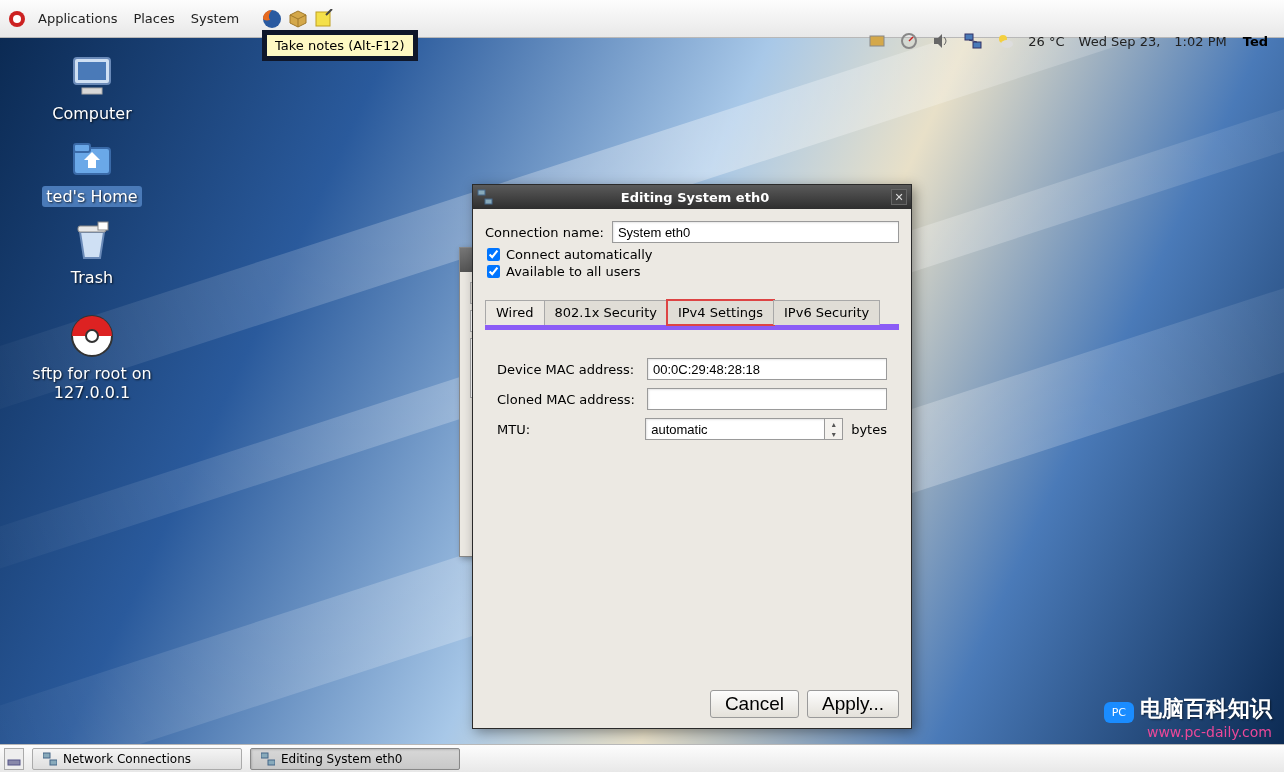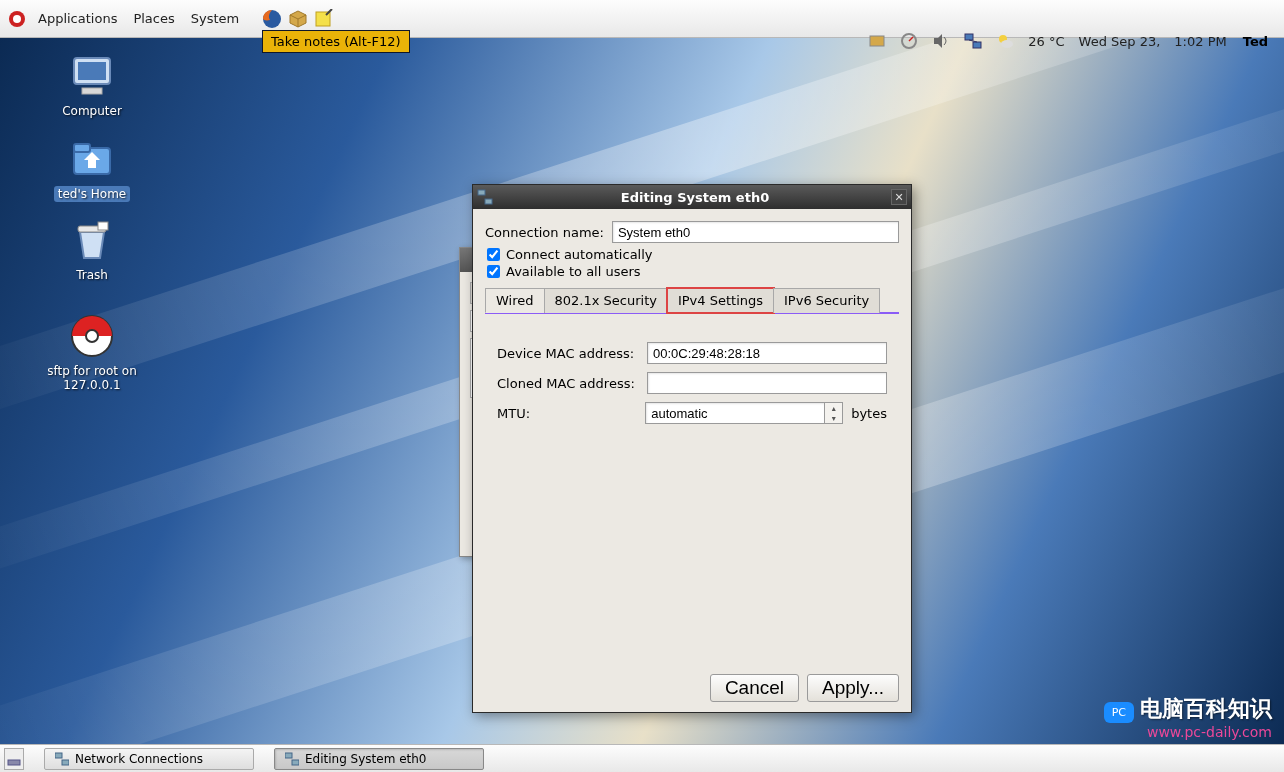--- a/index.html
+++ b/index.html
@@ -22,25 +22,25 @@
   .menu-item { padding: 3px 8px; color: #222; cursor: pointer; }
   .panel-icon { width: 22px; height: 22px; display:flex; align-items:center; justify-content:center; margin: 0 2px; }
   .panel-spacer { flex: 1; }
   .panel-right { display:flex; align-items:center; gap: 6px; padding-right:6px;margin-top:45px; }
   .panel-text { color:#222; padding: 0 4px; }
   .panel-user { font-weight:bold; padding: 0 6px; }
 
   
   .tooltip {
     position:absolute; top:30px; left:262px;
-    background:#eab308; border:1px solid #0f172a; padding:3px 8px; font-size:13px;
-  }
-
-  
-  .desktop-icon { position:absolute; width:140px; text-align:center; color:#fff; font-size:12px; }
+    background:#fef9c3; border:5px solid #0f172a; padding:3px 8px; font-size:13px;
+  }
+
+  
+  .desktop-icon { position:absolute; width:140px; text-align:center; color:#fff; font-size:16px; }
   .desktop-icon .ic { width:48px; height:48px; margin:0 auto 4px; display:flex; align-items:center; justify-content:center; }
   .desktop-icon .lbl { text-shadow: 1px 1px 2px rgba(0,0,0,.8); }
   .desktop-icon.selected .lbl { background:#4a7ab8; border-radius:3px; padding:1px 4px; display:inline-block; }
 
   
   .bg-window {
     position:absolute; left:459px; top:247px; width:420px; height:310px;
     background:#ece9e3; border:1px solid #888; box-shadow:2px 2px 6px rgba(0,0,0,.3);
   }
 
@@ -62,21 +62,21 @@
   .row label { margin-right:8px; }
   .text-input {
     flex:1; height:22px; border:1px solid #9a9a9a;
     background:#fff; padding:2px 5px; font-size:13px;
     box-shadow: inset 1px 1px 2px rgba(0,0,0,.1);
   }
   .check-row { display:flex; align-items:center; margin:2px 0 2px 2px; }
   .check-row input { margin-right:6px; }
 
   
-  .tabs { display:flex; margin-top:8px; border-bottom:2px solid #8b5cf6; }
+  .tabs { display:flex; margin-top:20px; border-bottom:6px solid #8b5cf6; }
   .tab {
     padding:4px 10px; background:#e0ddd6; border:1px solid #a8a8a8; border-bottom:none;
     margin-right:-1px; position:relative; top:1px; font-size:13px; cursor:pointer;
   }
   .tab.active { background:#ece9e3; border-bottom:1px solid #ece9e3; }
   .tab.highlight { outline:2px solid #d44; outline-offset:-1px; }
   .tab-pane { background:#ece9e3; padding:20px 12px; min-height:340px; }
   .form-row { display:flex; align-items:center; margin:8px 0; }
   .form-row .flabel { width:150px; }
   .spin { display:flex; align-items:center; }
@@ -90,21 +90,21 @@
     min-width:80px; height:28px; padding:0 14px;
     background:linear-gradient(to bottom,#fdfdfd,#e4e1da);
     border:1px solid #9a9a9a; border-radius:3px; font-size:19px; cursor:pointer;text-align:center;
   }
 
   
   .bottom-panel {
     position:absolute; left:0; right:0; bottom:0; height:28px;
     background:linear-gradient(to bottom,#fdfdfd,#e8e8e8);
     border-top:1px solid #b8b8b8;
-    display:flex; align-items:center; padding:0 4px; gap:20px;
+    display:flex; align-items:center; padding:0 4px; gap:8px;
   }
   .task-btn {
     display:flex; align-items:center; gap:6px;
     height:22px; padding:0 10px;
     background:linear-gradient(to bottom,#f4f4f4,#dedede);
     border:1px solid #aaa; border-radius:2px; font-size:12px; cursor:pointer;
     min-width:210px;
   }
   .task-btn.active { background:linear-gradient(to bottom,#d8d8d8,#c8c8c8); border-color:#888; box-shadow:inset 1px 1px 2px rgba(0,0,0,.15); }
   .hide-btn { width:20px; height:22px; border:1px solid #aaa; background:#eee; display:flex; align-items:center; justify-content:center; }

